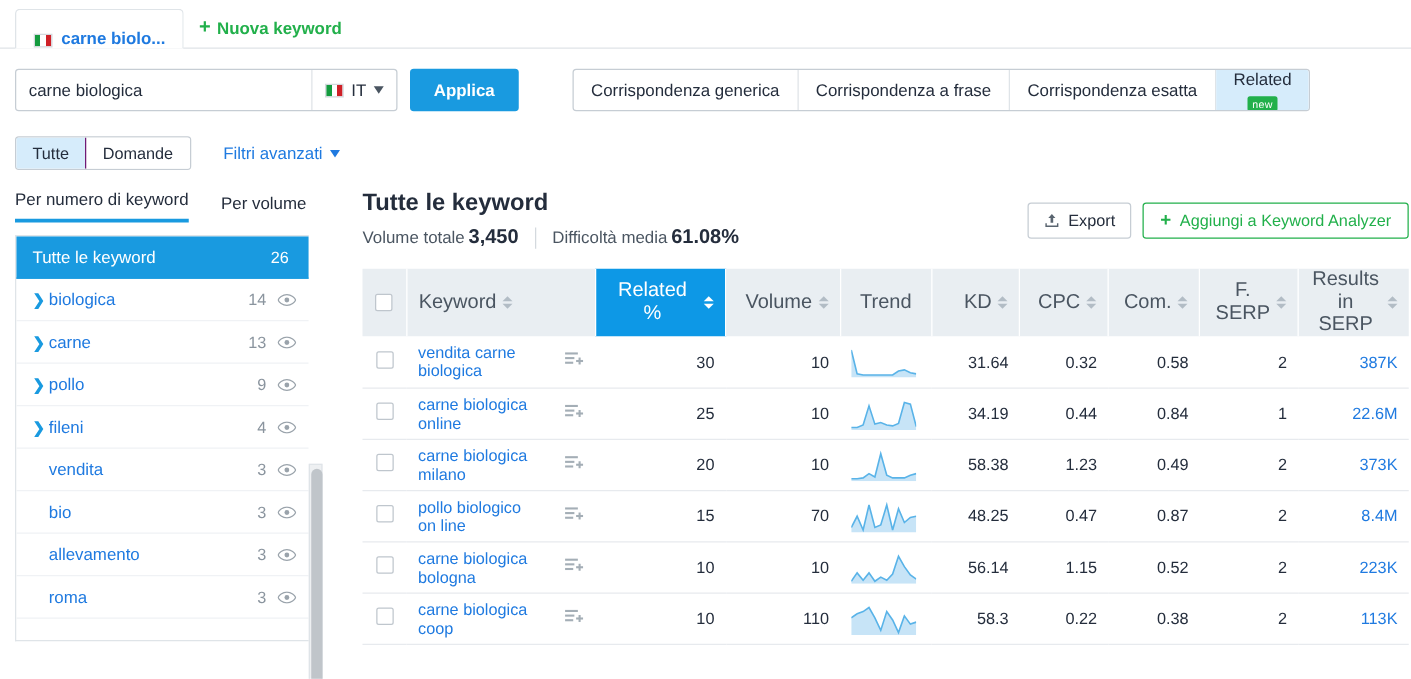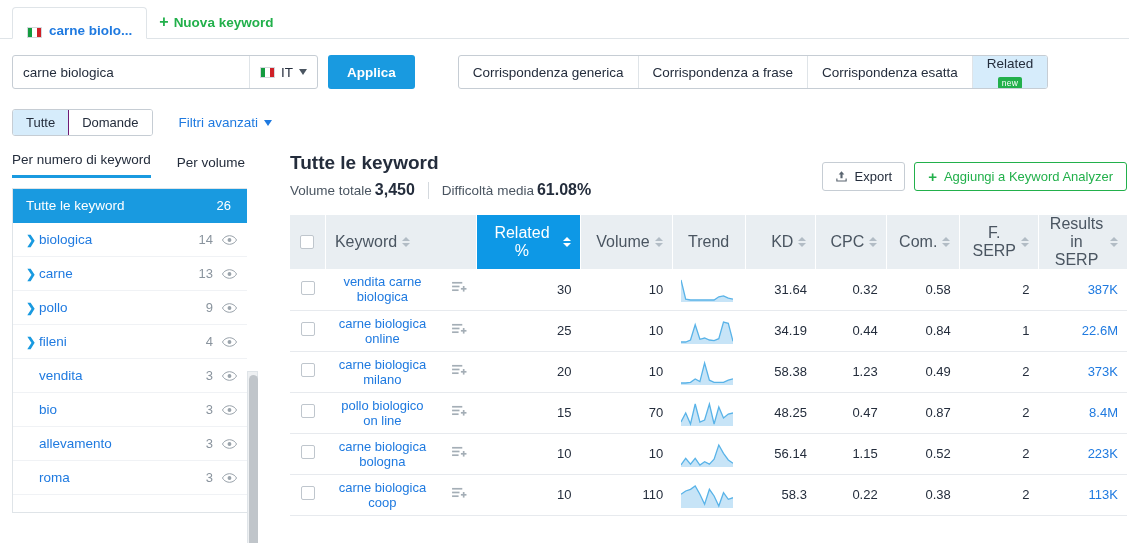--- a/index.html
+++ b/index.html
@@ -307,21 +307,20 @@
   th.active .sort i.up { border-bottom-color: #fff; }
   th.active .sort i.dn { border-top-color: #fff; }
 
   tbody td {
     height: 41px;
     font-size: 13px;
     border-bottom: 1px solid #e7eaee;
     padding: 0 9px;
     color: #242d3c;
     vertical-align: middle;
-    text-align: center;
   }
   .kwcell { display: flex; align-items: center; justify-content: space-between; gap: 8px; }
   .kwlink {
     color: #1f7ae0;
     line-height: 15px;
     max-width: 96px;
     cursor: pointer;
   }
   .num { text-align: right; }
   .ctr { text-align: center; }

